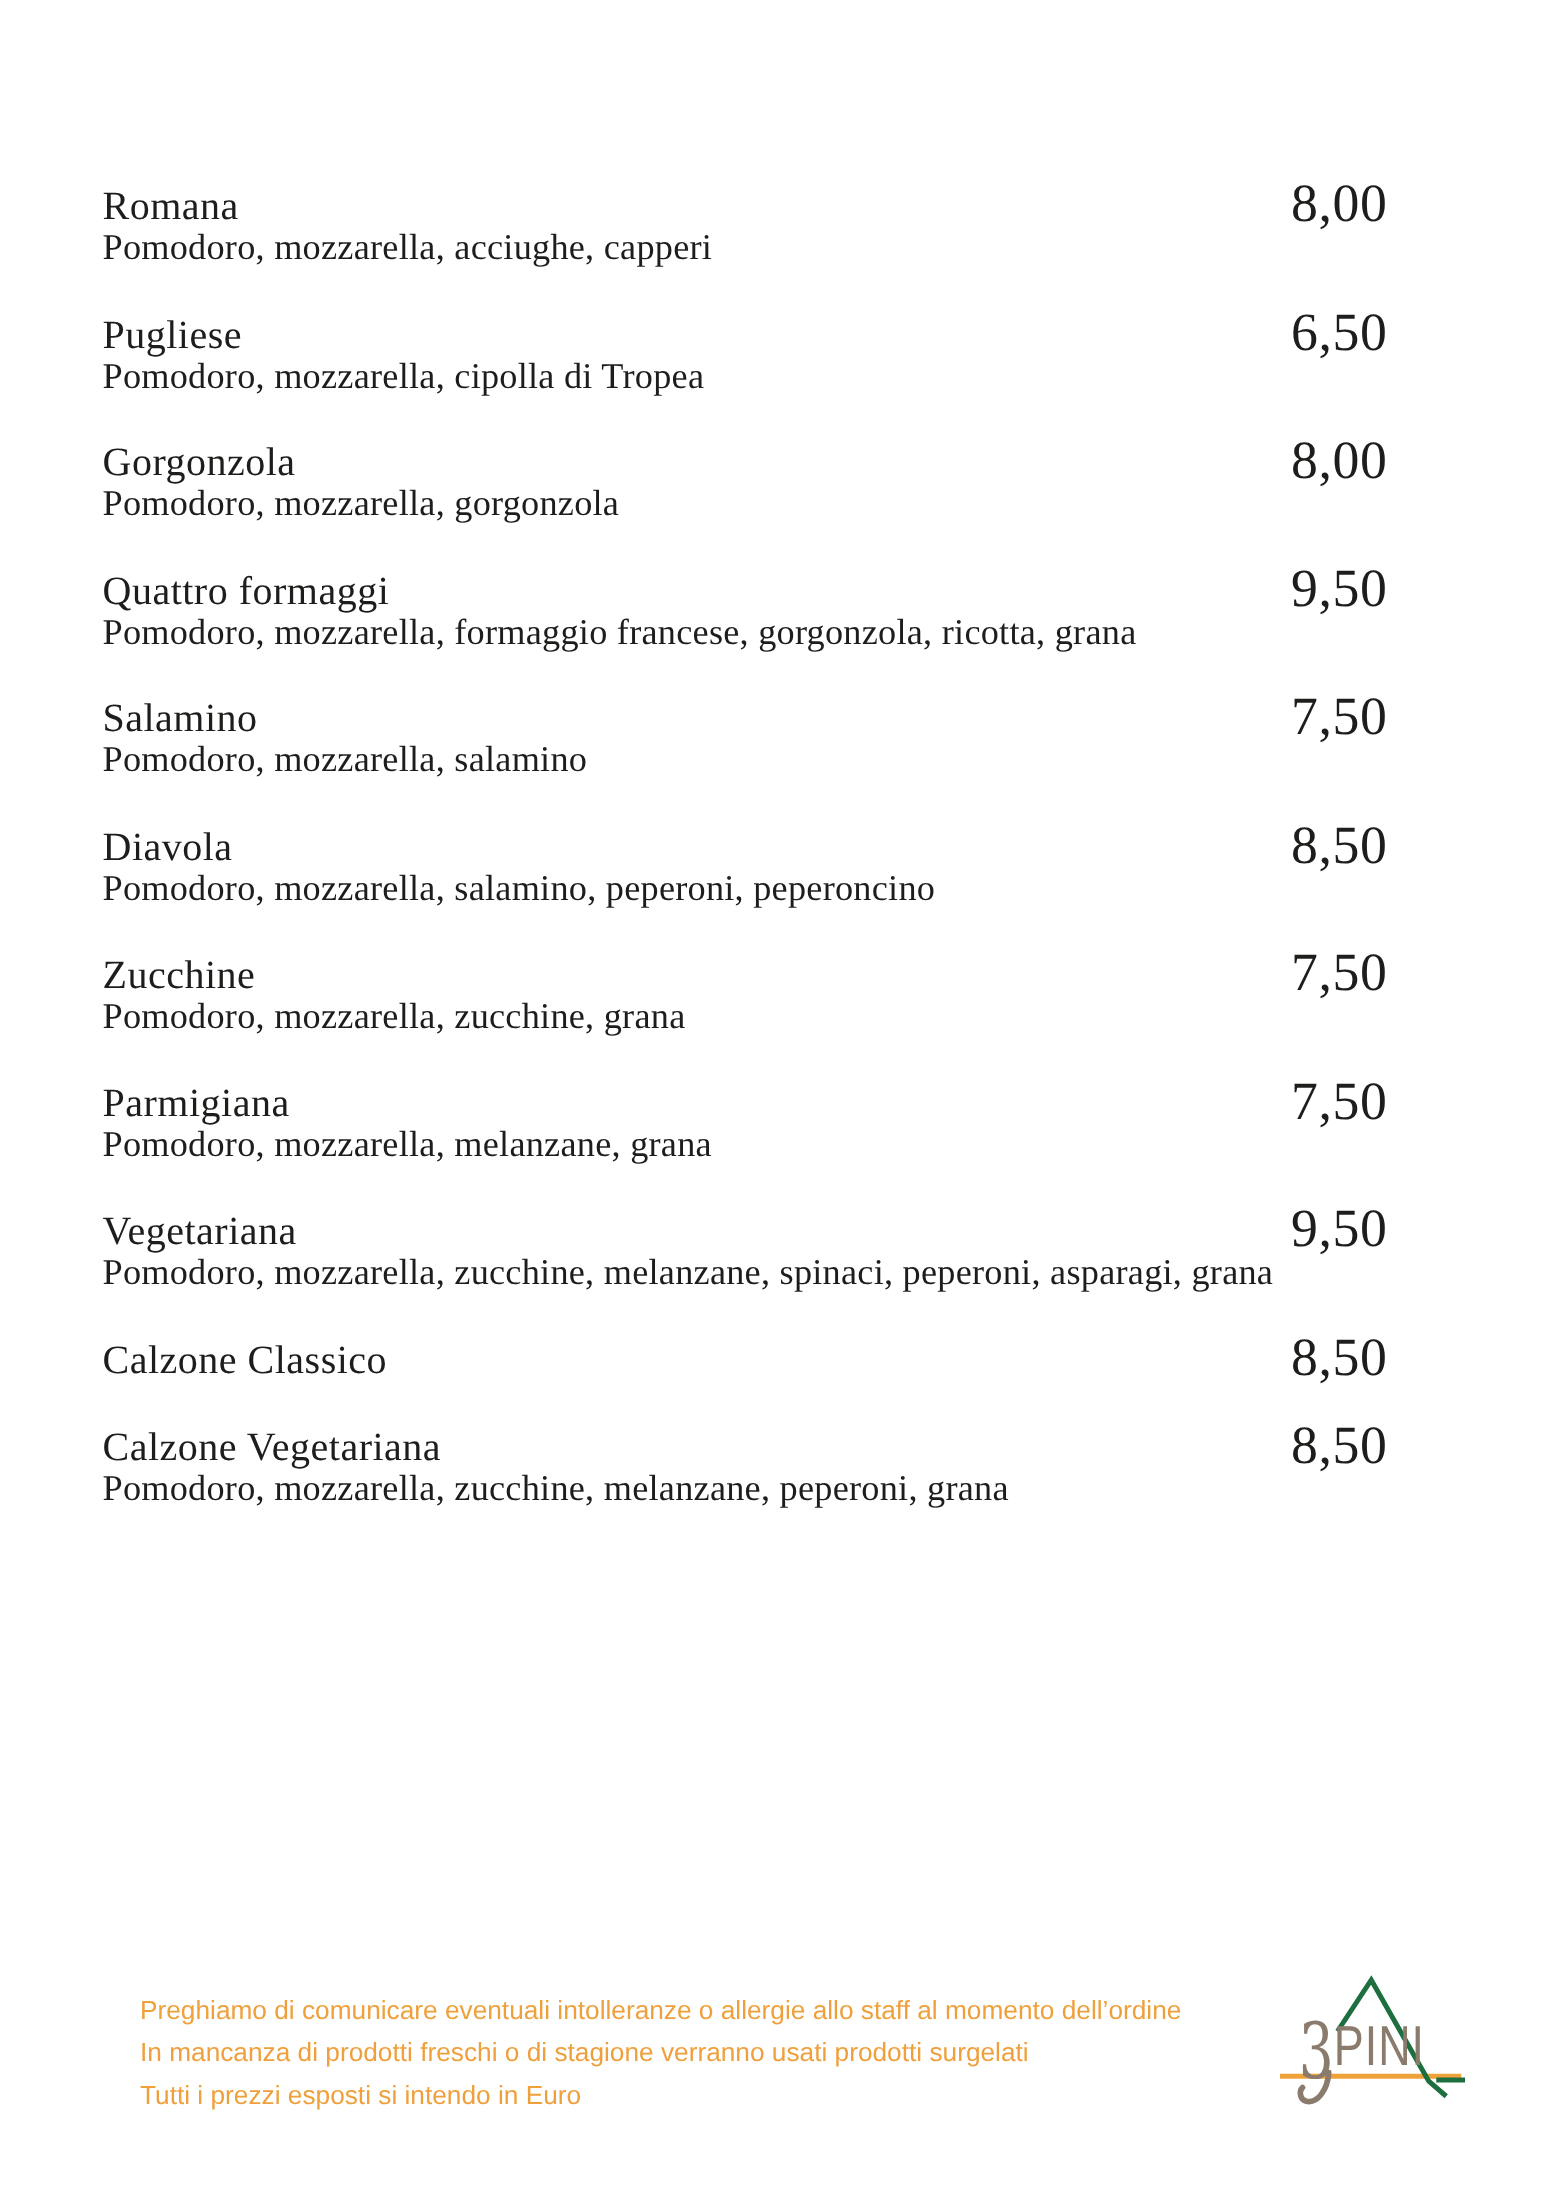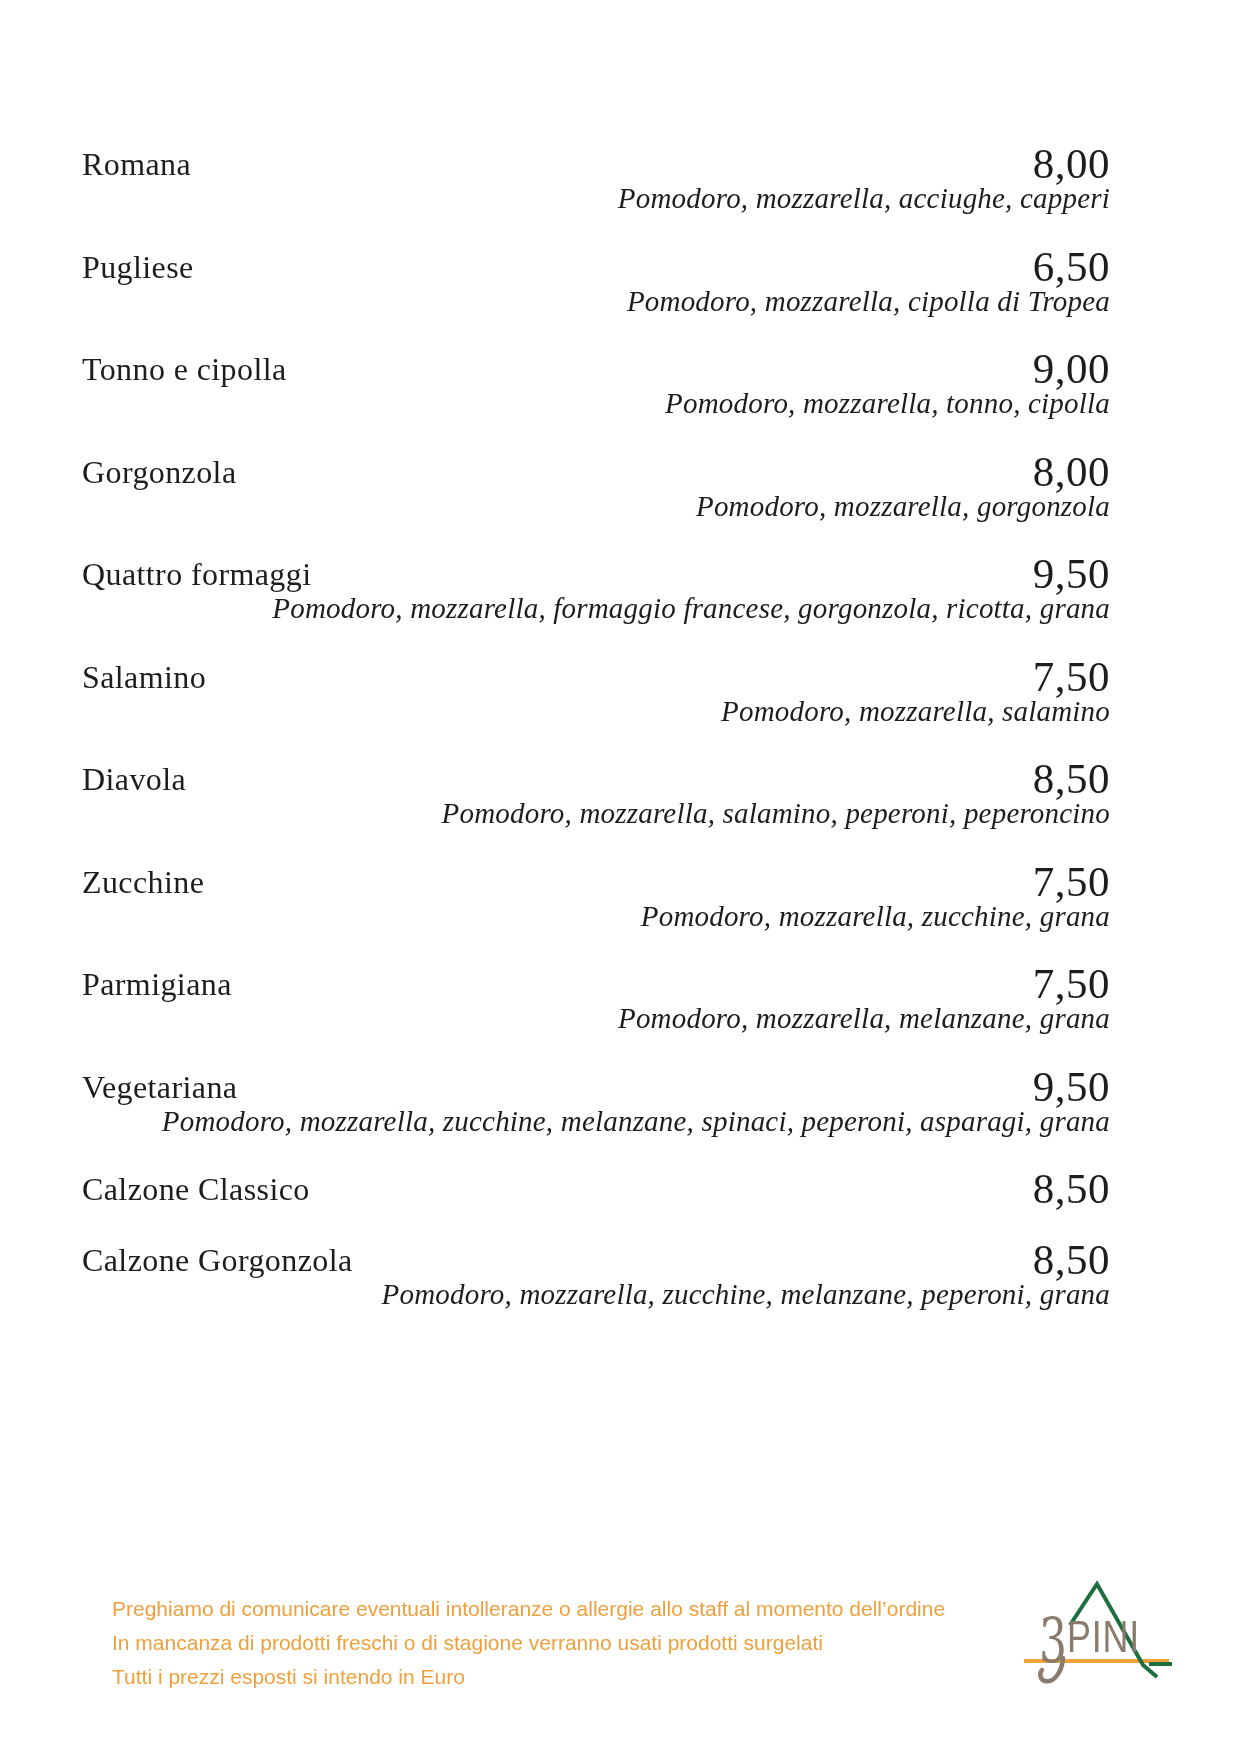--- a/index.html
+++ b/index.html
@@ -29,24 +29,22 @@
     font-weight:400;
     letter-spacing:0.4px;
   }
   .menu-item .price{
     font-size:43px;
     letter-spacing:0.5px;
   }
   .menu-item .desc{
     margin:0;
     font-size:29px;
-    font-style:italic;
     line-height:32px;
     letter-spacing:0.2px;
-    text-align:right;
   }
   .footer-notes{
     position:absolute;
     left:112px;top:1592px;
     font-family:"Liberation Sans","DejaVu Sans",sans-serif;
     font-weight:400;
     font-size:21px;
     line-height:34px;
     color:#efa03c;
   }
@@ -71,27 +69,20 @@
   </section>
 
   <section class="menu-item">
     <div class="row">
       <h2 class="name">Pugliese</h2>
       <span class="price">6,50</span>
     </div>
     <p class="desc">Pomodoro, mozzarella, cipolla di Tropea</p>
   </section>
 
-  <section class="menu-item">
-    <div class="row">
-      <h2 class="name">Tonno e cipolla</h2>
-      <span class="price">9,00</span>
-    </div>
-    <p class="desc">Pomodoro, mozzarella, tonno, cipolla</p>
-  </section>
 
   <section class="menu-item">
     <div class="row">
       <h2 class="name">Gorgonzola</h2>
       <span class="price">8,00</span>
     </div>
     <p class="desc">Pomodoro, mozzarella, gorgonzola</p>
   </section>
 
   <section class="menu-item">
@@ -144,21 +135,21 @@
 
   <section class="menu-item">
     <div class="row">
       <h2 class="name">Calzone Classico</h2>
       <span class="price">8,50</span>
     </div>
   </section>
 
   <section class="menu-item">
     <div class="row">
-      <h2 class="name">Calzone Gorgonzola</h2>
+      <h2 class="name">Calzone Vegetariana</h2>
       <span class="price">8,50</span>
     </div>
     <p class="desc">Pomodoro, mozzarella, zucchine, melanzane, peperoni, grana</p>
   </section>
 </main>
 
 <footer>
   <div class="footer-notes" id="notes" style="color: rgb(239, 160, 60);">
   <p class="note">Preghiamo di comunicare eventuali intolleranze o allergie allo staff al momento dell’ordine</p>
 

